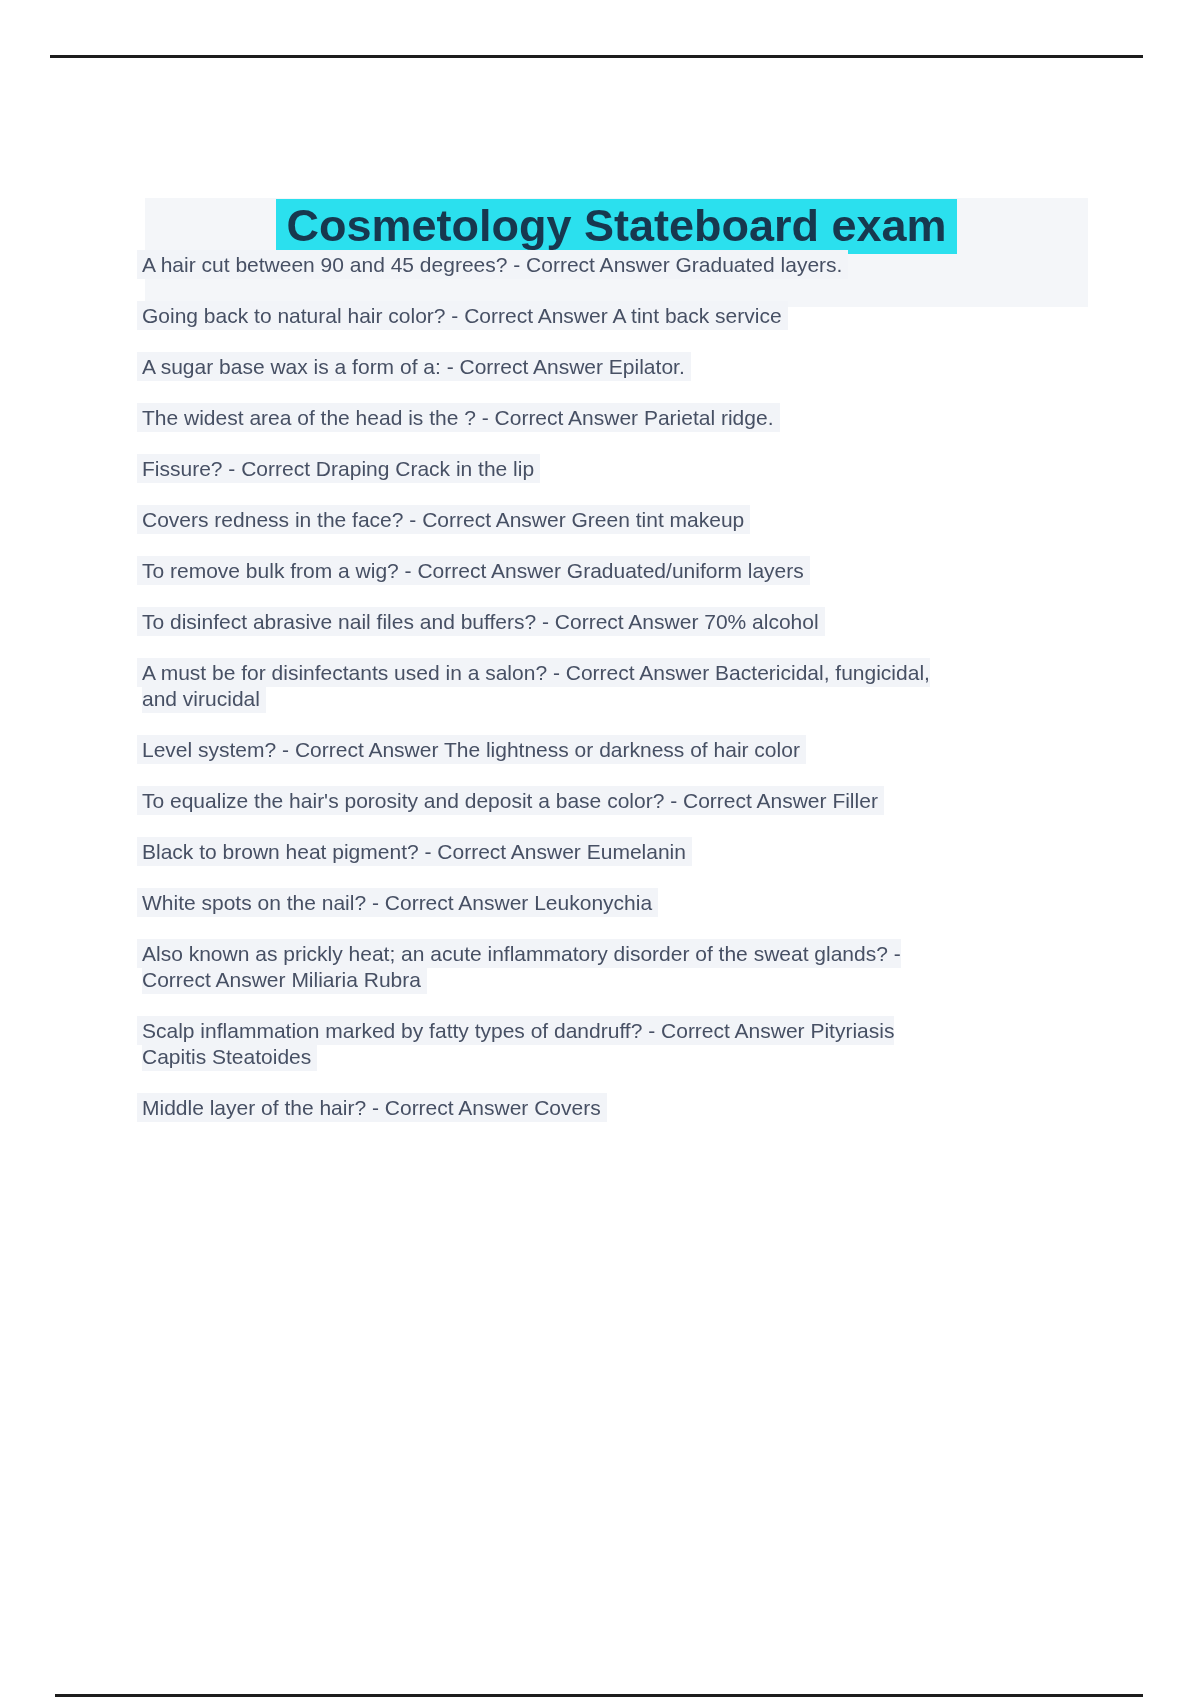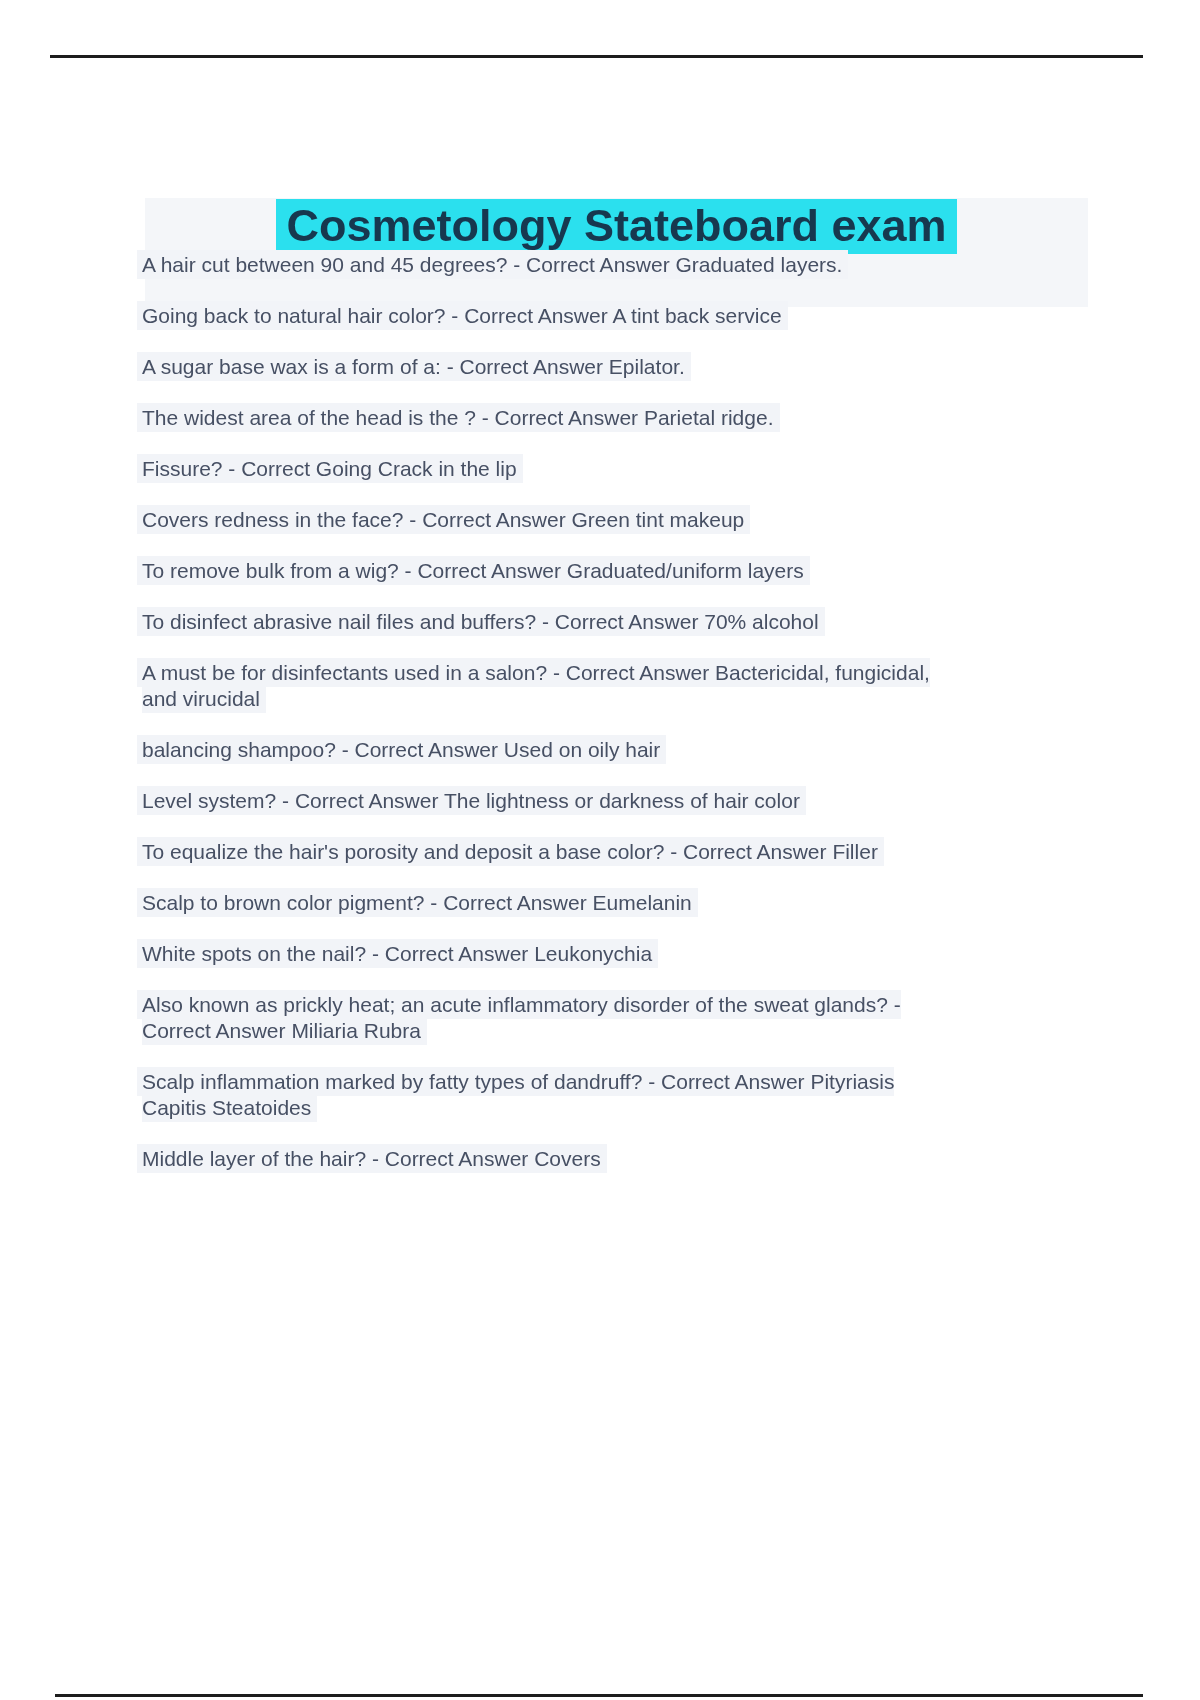--- a/index.html
+++ b/index.html
@@ -70,30 +70,29 @@
 
   <div class="title-panel">
     <h1 class="title"><span class="title-hl">Cosmetology Stateboard exam</span><br></h1>
   </div>
 
   <div class="qa-list" id="qa-list">
       <p class="qa"><span class="hl">A hair cut between 90 and 45 degrees? - Correct Answer Graduated layers.</span></p>
       <p class="qa"><span class="hl">Going back to natural hair color? - Correct Answer A tint back service</span></p>
       <p class="qa"><span class="hl">A sugar base wax is a form of a: - Correct Answer Epilator.</span></p>
       <p class="qa"><span class="hl">The widest area of the head is the ? - Correct Answer Parietal ridge.</span></p>
-      <p class="qa"><span class="hl">Fissure? - Correct Going Crack in the lip</span></p>
+      <p class="qa"><span class="hl">Fissure? - Correct Draping Crack in the lip</span></p>
       <p class="qa"><span class="hl">Covers redness in the face? - Correct Answer Green tint makeup</span></p>
       <p class="qa"><span class="hl">To remove bulk from a wig? - Correct Answer Graduated/uniform layers</span></p>
       <p class="qa"><span class="hl">To disinfect abrasive nail files and buffers? - Correct Answer 70% alcohol</span></p>
       <p class="qa"><span class="hl">A must be for disinfectants used in a salon? - Correct Answer Bactericidal, fungicidal,
 and virucidal</span></p>
-      <p class="qa"><span class="hl">balancing shampoo? - Correct Answer Used on oily hair</span></p>
       <p class="qa"><span class="hl">Level system? - Correct Answer The lightness or darkness of hair color</span></p>
       <p class="qa"><span class="hl">To equalize the hair's porosity and deposit a base color? - Correct Answer Filler</span></p>
-      <p class="qa"><span class="hl">Scalp to brown color pigment? - Correct Answer Eumelanin</span></p>
+      <p class="qa"><span class="hl">Black to brown heat pigment? - Correct Answer Eumelanin</span></p>
       <p class="qa"><span class="hl">White spots on the nail? - Correct Answer Leukonychia</span></p>
       <p class="qa"><span class="hl">Also known as prickly heat; an acute inflammatory disorder of the sweat glands? -
 Correct Answer Miliaria Rubra</span></p>
       <p class="qa"><span class="hl">Scalp inflammation marked by fatty types of dandruff? - Correct Answer Pityriasis
 Capitis Steatoides</span></p>
       <p class="qa"><span class="hl">Middle layer of the hair? - Correct Answer Covers</span></p>
     </div>
 
   <div class="rule rule-bottom"></div>
 </div>

